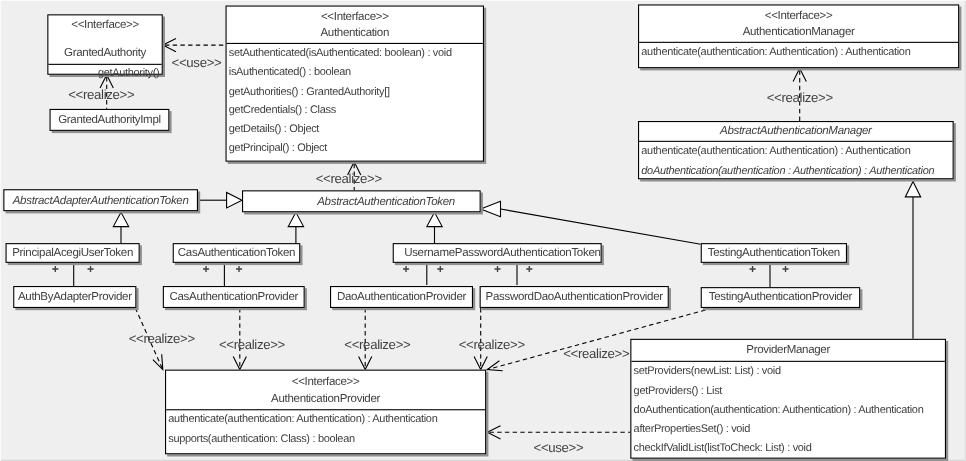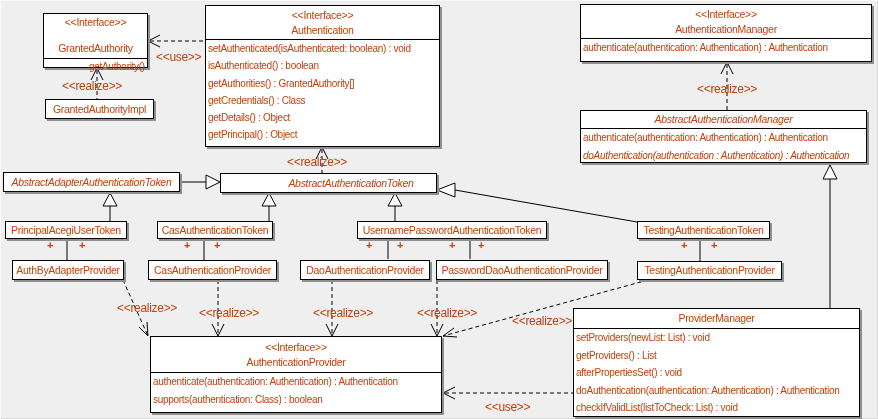--- a/index.html
+++ b/index.html
@@ -1,17 +1,17 @@
 <!DOCTYPE html>
 <html><head>
 <meta charset="utf-8">
 <style>
   html,body{margin:0;padding:0;background:#efefef;}
   #canvas{position:relative;width:878px;height:419px;background:#efefef;overflow:hidden;
-          font-family:"Liberation Sans",sans-serif;color:#c2410c;
+          font-family:"Liberation Sans",sans-serif;color:#404040;
           box-shadow:inset 1px 1px 0 #fafafa, inset -1px -1px 0 #d8d8d8;}
   #wires{position:absolute;left:0;top:0;width:878px;height:419px;}
   .uml-class{position:absolute;background:#fff;border:1px solid #000;box-shadow:2px 2px 0 #909090;
              box-sizing:border-box;letter-spacing:-0.3px;}
   .title{width:100%;}
   .stereo,.cname{text-align:center;font-size:10.5px;white-space:nowrap;overflow:hidden;}
   .abstract{font-style:italic;}
   .methods{border-top:1px solid #000;}
   .m{font-size:10px;padding-left:2px;white-space:nowrap;overflow:hidden;}
   .m.abstract{font-style:italic;}
@@ -158,21 +158,21 @@
 
   <div class="uml-class" style="left:5px;top:221px;width:122px;height:18px;">
     <div class="cname" style="line-height:16px;">PrincipalAcegiUserToken</div>
   </div>
 
   <div class="uml-class" style="left:157px;top:221px;width:116px;height:18px;">
     <div class="cname" style="line-height:16px;">CasAuthenticationToken</div>
   </div>
 
   <div class="uml-class" style="left:357px;top:221px;width:190px;height:18px;">
-    <div class="cname" style="line-height:16px;">UsernamePasswordAuthenticationToken</div>
+    <div class="cname" style="line-height:16px;text-align:right;">UsernamePasswordAuthenticationToken</div>
   </div>
 
   <div class="uml-class" style="left:637px;top:221px;width:133px;height:18px;">
     <div class="cname" style="line-height:16px;">TestingAuthenticationToken</div>
   </div>
 
   <div class="uml-class" style="left:12px;top:260px;width:112px;height:20px;">
     <div class="cname" style="line-height:18px;">AuthByAdapterProvider</div>
   </div>
 
@@ -201,22 +201,22 @@
       <div class="m" style="line-height:17.5px;">authenticate(authentication: Authentication) : Authentication</div>
       <div class="m" style="line-height:17.5px;">supports(authentication: Class) : boolean</div>
     </div>
   </div>
 
   <div class="uml-class" style="left:573px;top:308px;width:287px;height:109px;">
     <div class="cname" style="line-height:19px;">ProviderManager</div>
     <div class="methods">
       <div class="m" style="line-height:17.6px;">setProviders(newList: List) : void</div>
       <div class="m" style="line-height:17.6px;">getProviders() : List</div>
+      <div class="m" style="line-height:17.6px;">doAuthentication(authentication: Authentication) : Authentication</div>
       <div class="m" style="line-height:17.6px;">afterPropertiesSet() : void</div>
-      <div class="m" style="line-height:17.6px;">doAuthentication(authentication: Authentication) : Authentication</div>
       <div class="m" style="line-height:17.6px;">checkIfValidList(listToCheck: List) : void</div>
     </div>
   </div>
 
   <span class="lbl" style="left:62px;top:79px;">&lt;&lt;realize&gt;&gt;</span>
   <span class="lbl" style="left:287px;top:155px;">&lt;&lt;realize&gt;&gt;</span>
   <span class="lbl" style="left:697px;top:82px;">&lt;&lt;realize&gt;&gt;</span>
   <span class="lbl" style="left:117px;top:301px;">&lt;&lt;realize&gt;&gt;</span>
   <span class="lbl" style="left:199px;top:306px;">&lt;&lt;realize&gt;&gt;</span>
   <span class="lbl" style="left:313px;top:306px;">&lt;&lt;realize&gt;&gt;</span>

